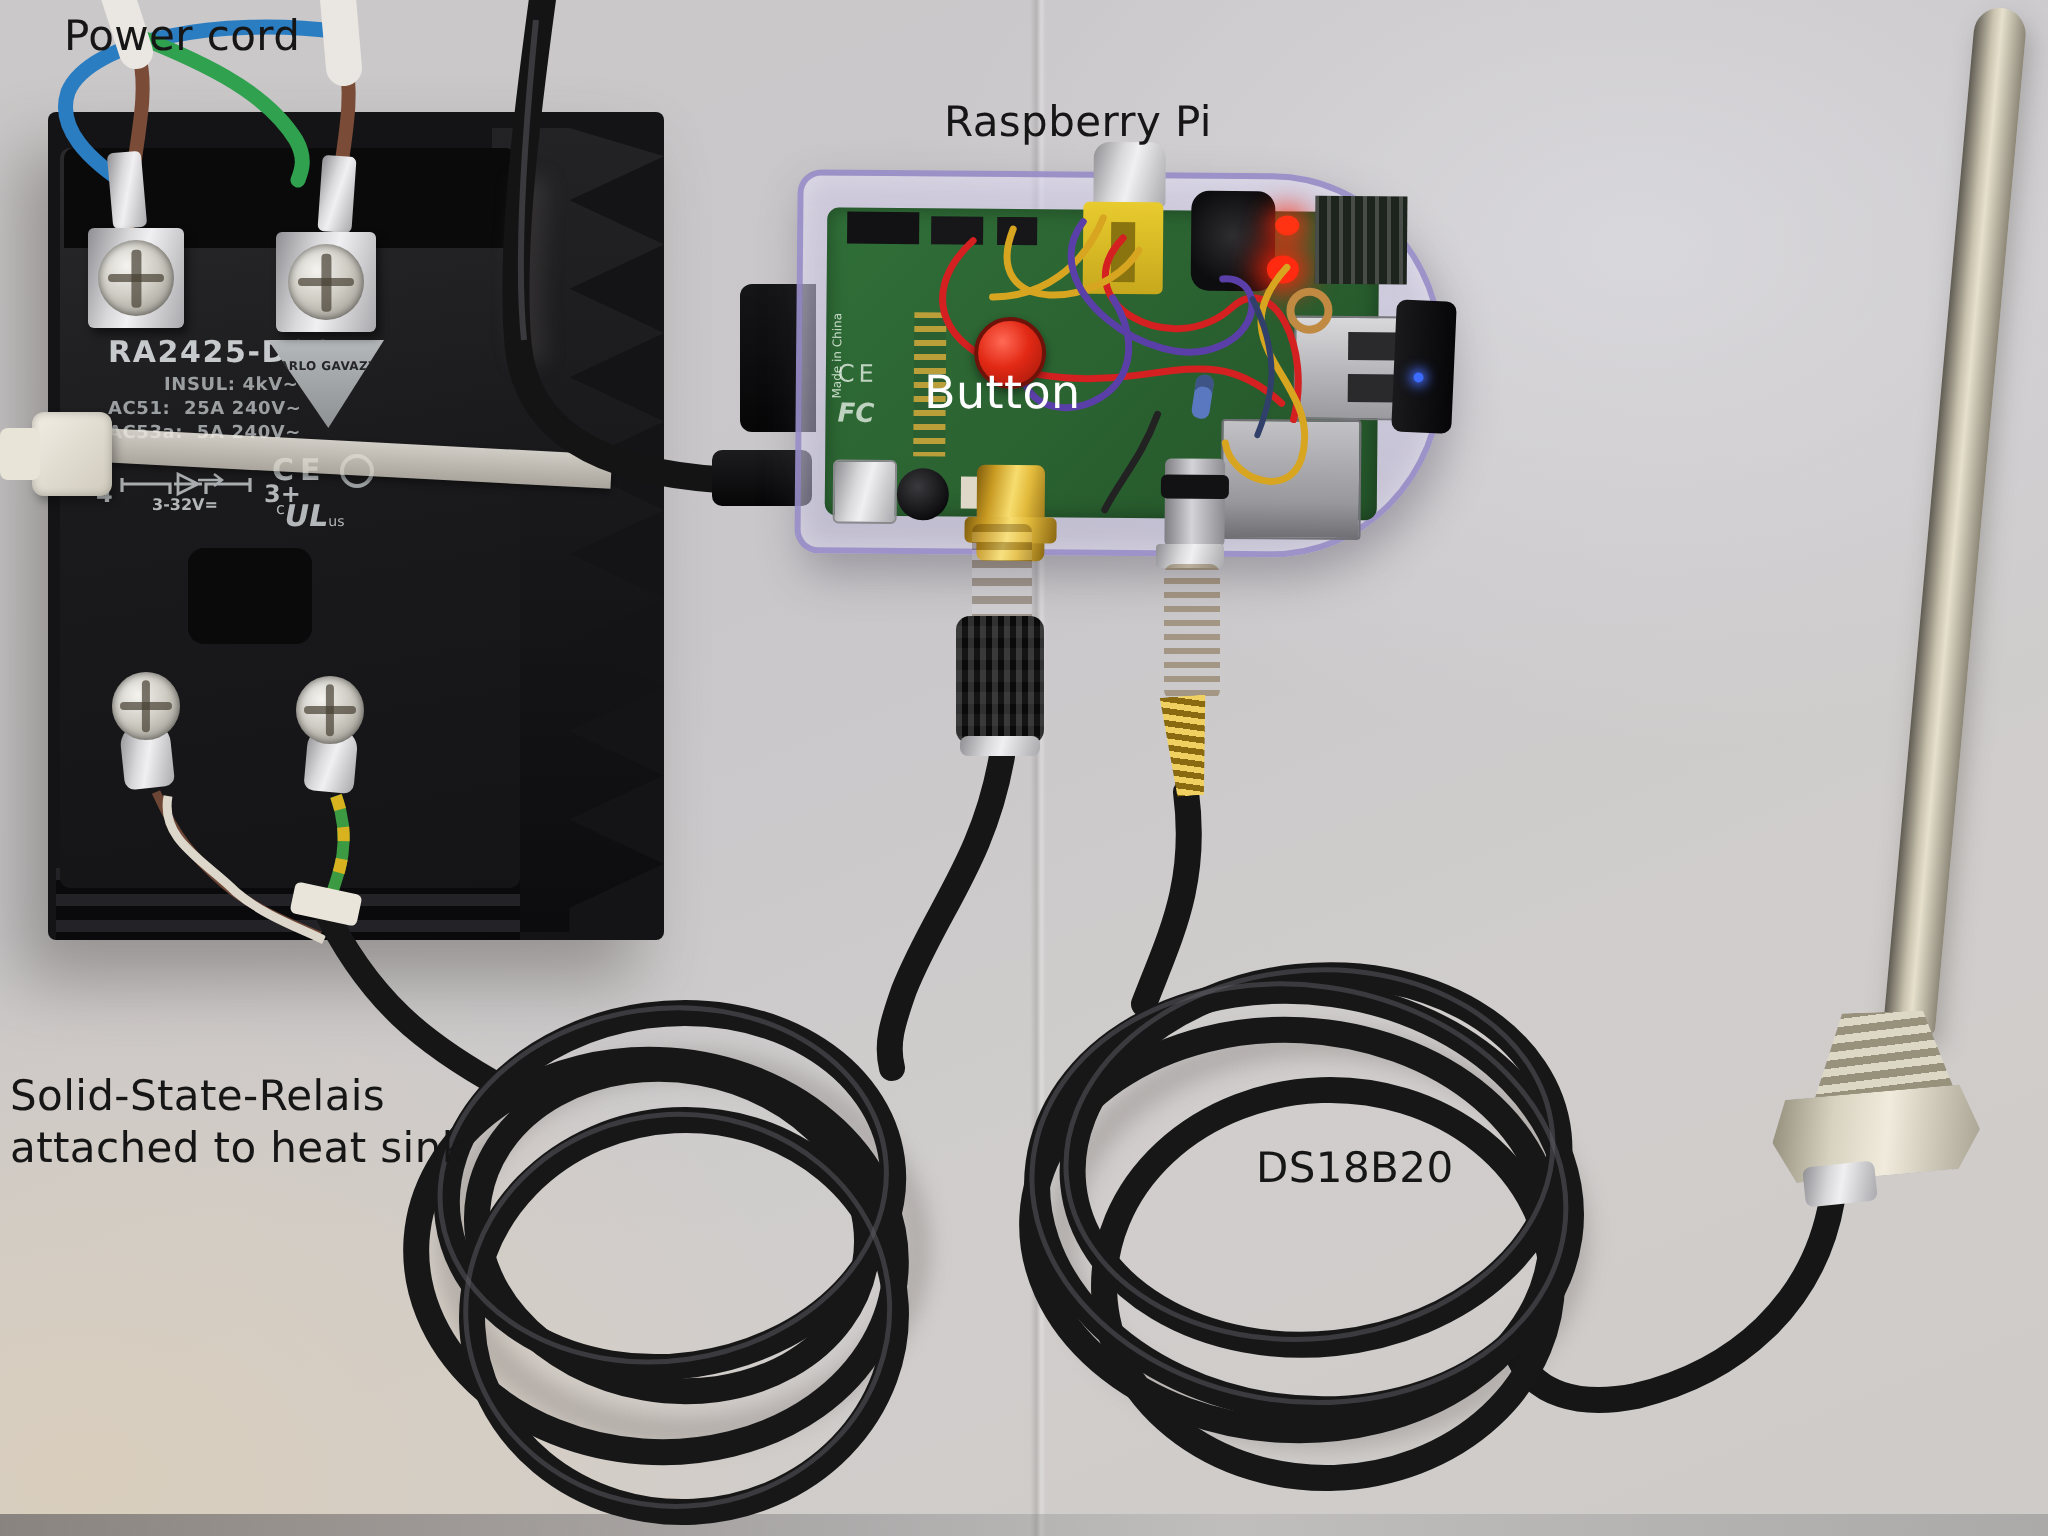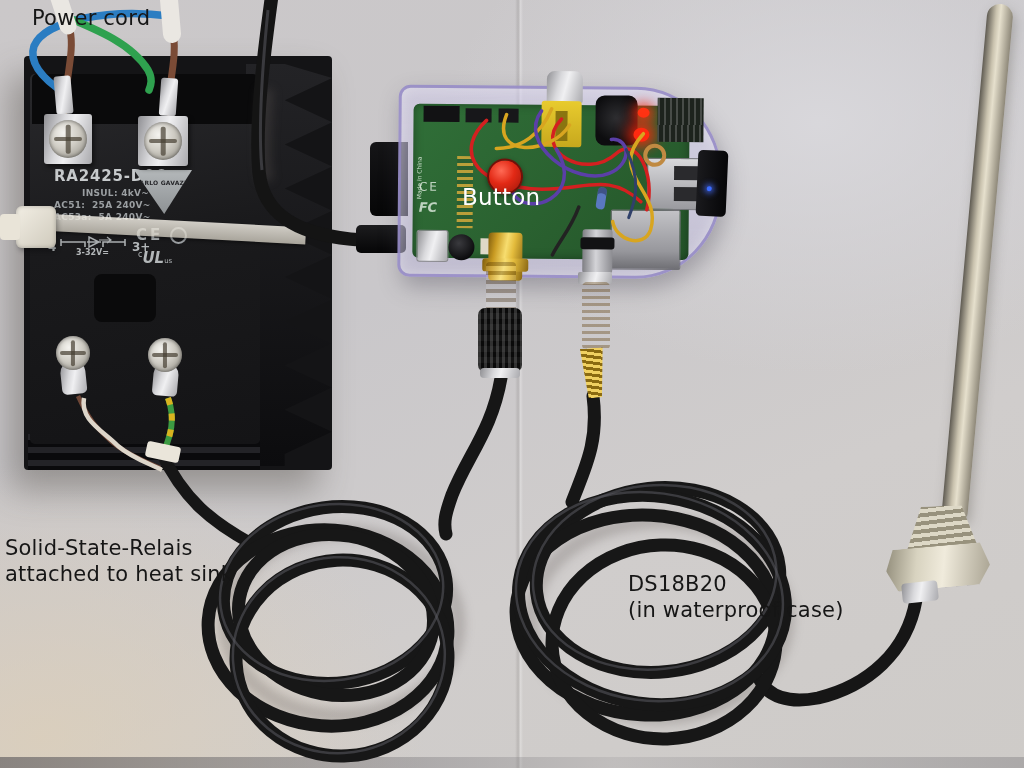--- a/index.html
+++ b/index.html
@@ -220,23 +220,23 @@
               border-radius:13px 13px 4px 4px;box-shadow:3px 6px 12px rgba(90,85,78,0.35);"></div>
   <div class="abs" style="left:906px;top:506px;width:72px;height:44px;z-index:9;transform:rotate(-2deg);
               background:repeating-linear-gradient(175deg,#98927d 0 4px,#ddd8c6 4px 8px);
               clip-path:polygon(22% 0,78% 0,100% 100%,0 100%);"></div>
   <div class="abs" style="left:886px;top:546px;width:104px;height:42px;z-index:9;transform:rotate(-5deg);
               background:linear-gradient(100deg,#8f8a78 0%,#d8d3c0 30%,#f0ebdc 55%,#a8a291 100%);
               clip-path:polygon(8% 0,92% 0,100% 55%,88% 100%,10% 100%,0 50%);box-shadow:0 6px 10px rgba(80,75,68,0.4);"></div>
   <div class="abs metal" style="left:902px;top:582px;width:36px;height:20px;z-index:9;border-radius:4px;transform:rotate(-6deg);"></div>
 
   <div class="lbl" style="left:32px;top:5px;">Power cord</div>
+  <div class="lbl" style="left:472px;top:48px;">Raspberry Pi</div>
   <div class="lbl" style="left:462px;top:184px;color:#ffffff;font-size:23px;">Button</div>
   <div class="lbl" style="left:5px;top:535px;">
     <div>Solid-State-Relais</div>
     <div>attached to heat sink</div>
   </div>
   <div class="lbl" style="left:628px;top:571px;">
     <div>DS18B20</div>
-    <div>(in waterproof case)</div>
   </div>
 
 </div>
 
 </body></html>

